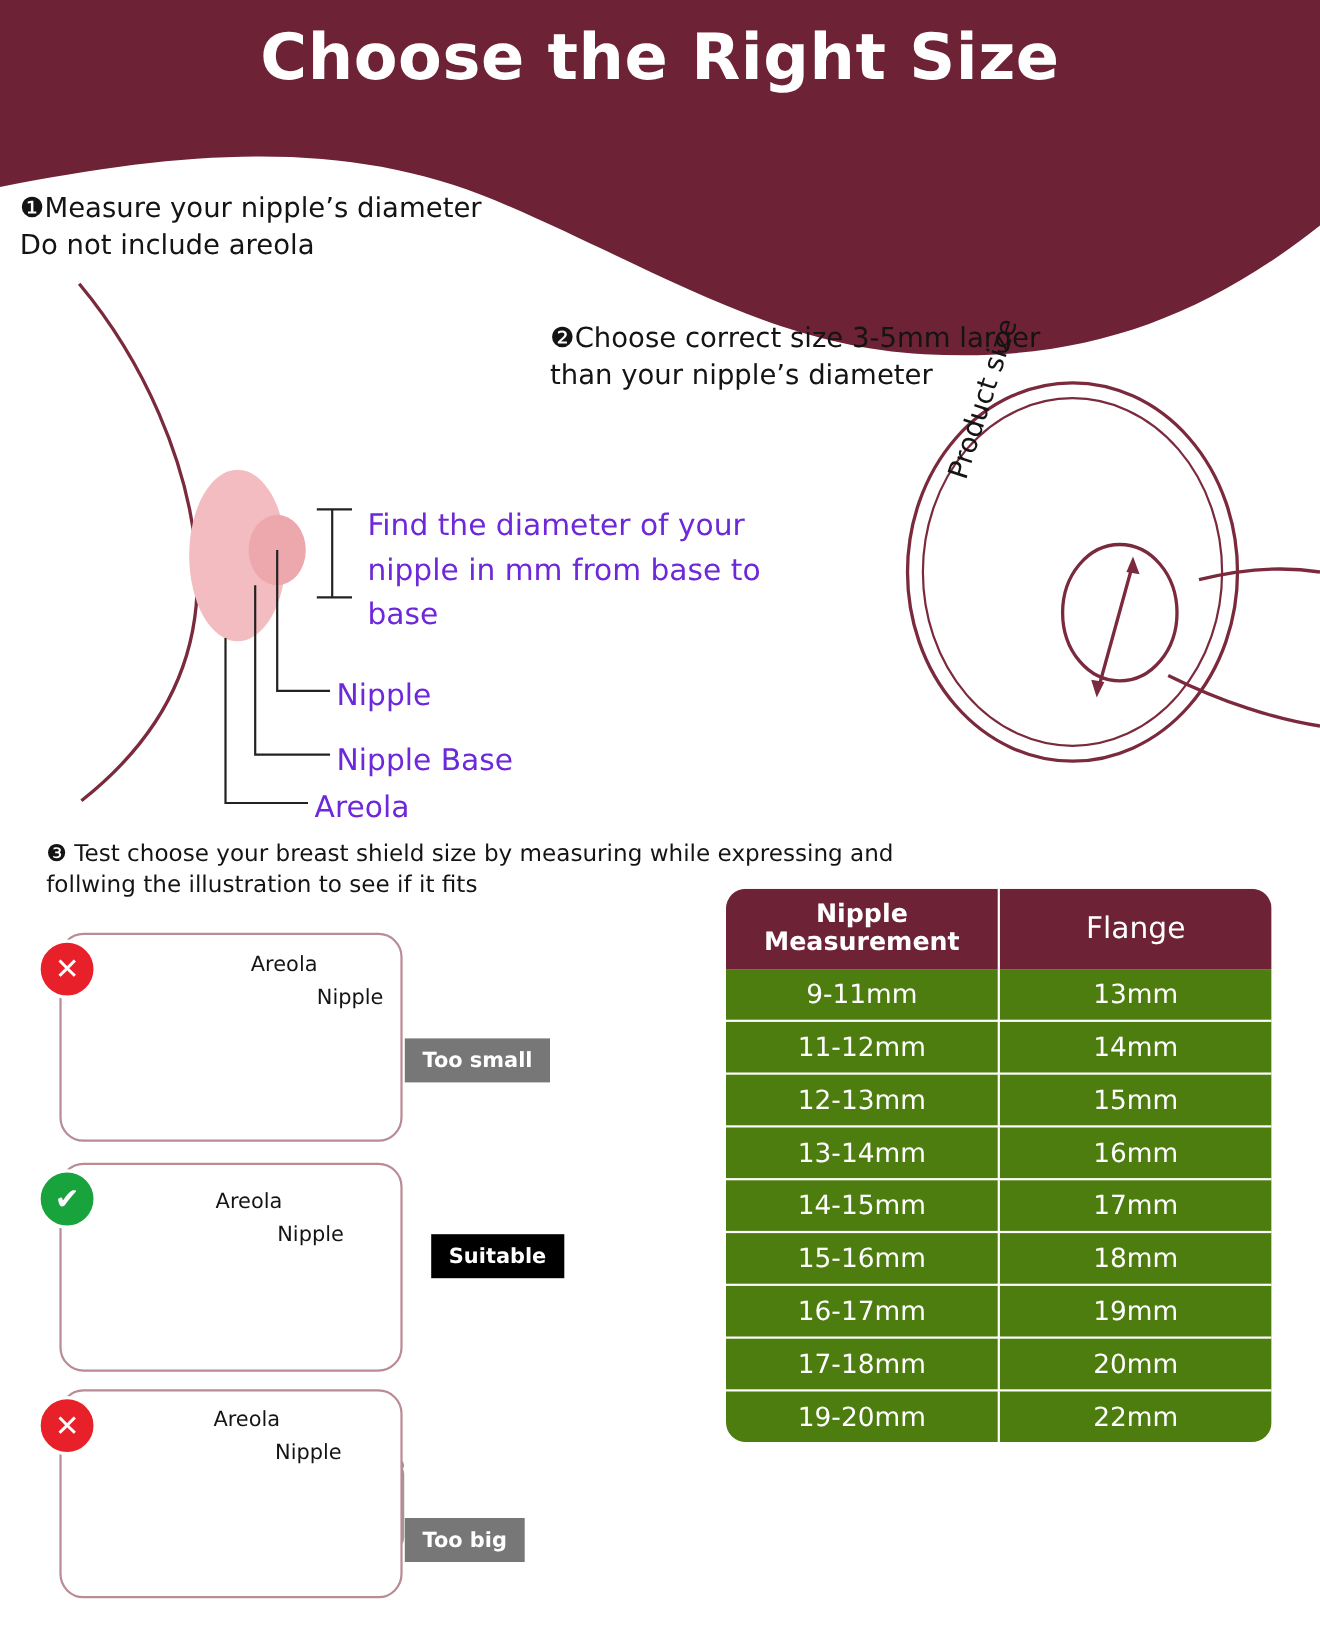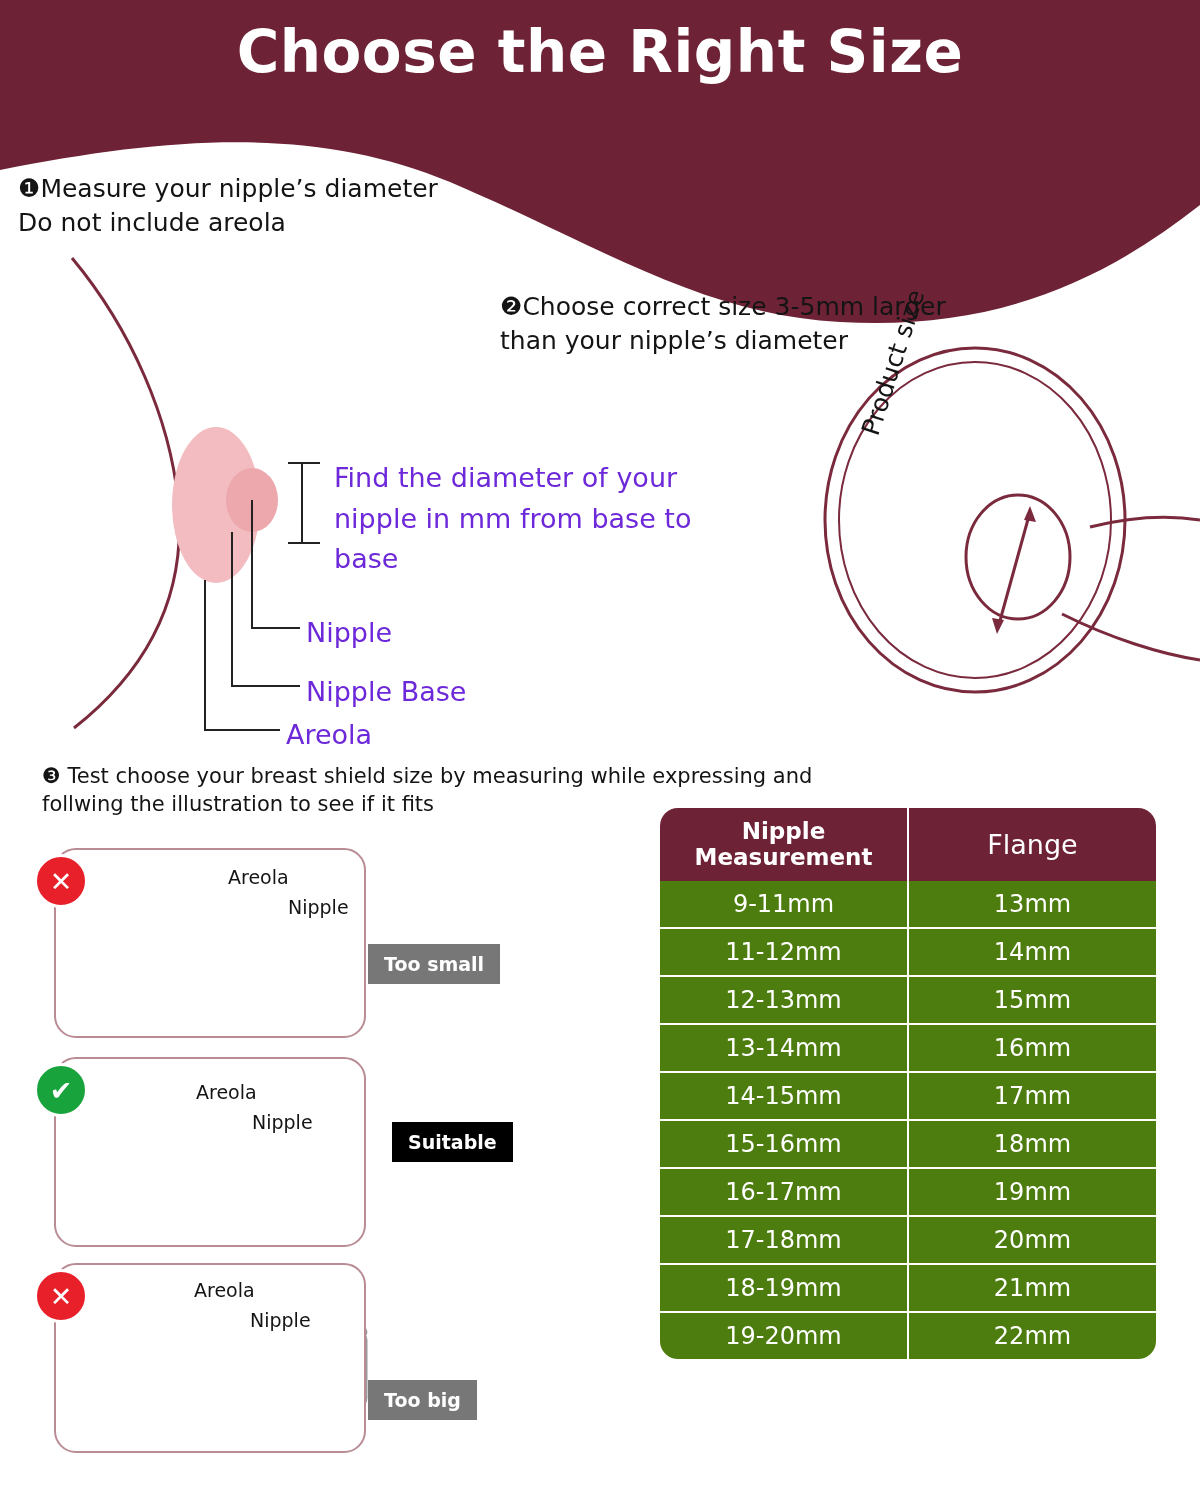--- a/index.html
+++ b/index.html
@@ -333,24 +333,20 @@
           </tr>
           <tr>
             <td>16-17mm</td>
             <td>19mm</td>
           </tr>
           <tr>
             <td>17-18mm</td>
             <td>20mm</td>
           </tr>
           <tr>
-            <td>18-19mm</td>
-            <td>21mm</td>
-          </tr>
-          <tr>
             <td>19-20mm</td>
             <td>22mm</td>
           </tr>
         </tbody>
     </table>
   </div>
 
 </div>
 
 </body></html>

